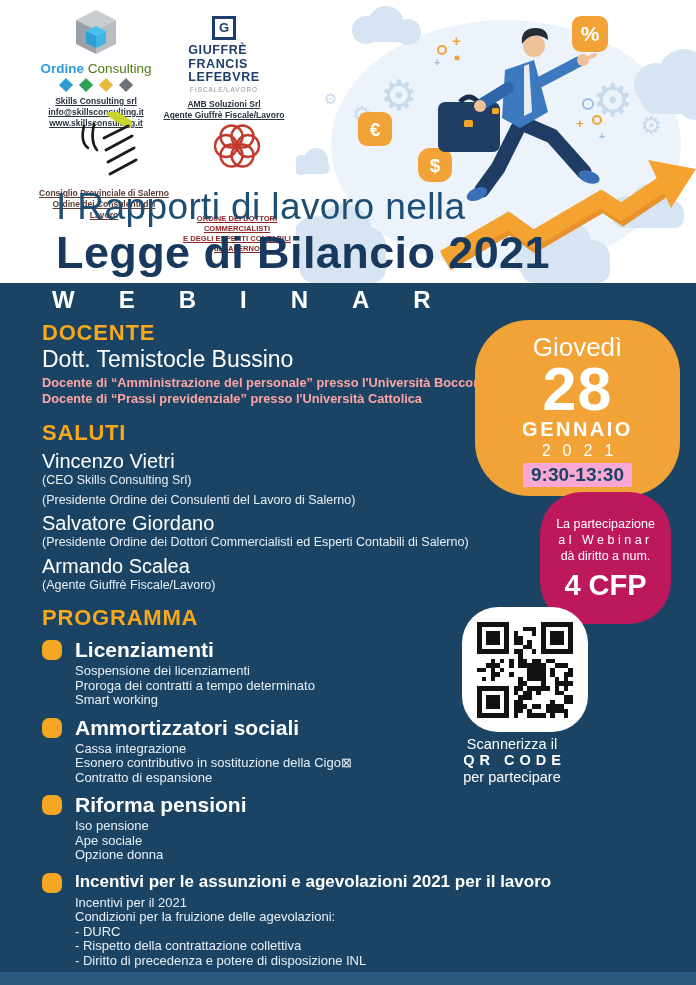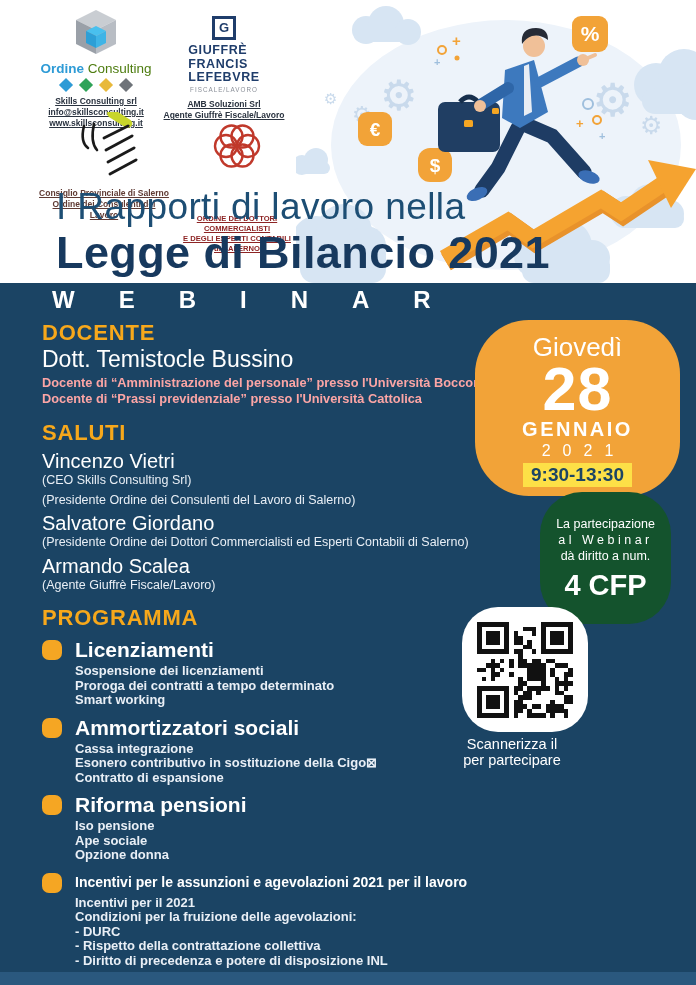--- a/index.html
+++ b/index.html
@@ -43,33 +43,33 @@
   .docente-name{font-size:23px;font-weight:500;line-height:27px;margin-top:1px;color:#fff;}
   .sec-details{font-size:12.8px;line-height:16px;color:#fca5a5;margin-top:2px;white-space:pre-line;font-weight:bold;}
   .saluti{margin-top:13px;}
   .speaker{margin-top:5px;}
   .speaker-name{font-size:20px;font-weight:500;line-height:22px;color:#fff;}
   .speaker-role{font-size:12.5px;line-height:14.5px;color:#E9EFF6;margin-top:1px;}
   .programma{margin-top:13px;}
   .prog-item{position:relative;margin-top:8px;padding-left:33px;}
   .bullet{position:absolute;left:0;top:2px;width:20px;height:20px;border-radius:7px;background:#F5A623;}
   .item-title{font-size:21px;font-weight:800;line-height:23px;color:#fff;}
-  .item-title.small{font-size:14px;line-height:22px;}
-  .item-details{font-size:13px;line-height:14.5px;color:#E9EFF6;margin-top:3px;white-space:pre-line;font-weight:bold;}
+  .item-title.small{font-size:17px;line-height:22px;}
+  .item-details{font-size:13px;line-height:14.5px;color:#E9EFF6;margin-top:3px;white-space:pre-line;}
   .bottom-strip{position:absolute;bottom:0;left:0;width:696px;height:13px;background:#2A587E;z-index:1;}
 
   
   .date-badge{position:absolute;left:468px;top:320px;width:205px;height:176px;border-radius:54px;background:#F2A338;z-index:4;display:flex;flex-direction:column;align-items:center;text-align:center;color:#fff;margin-left:7px;}
   .date-day{font-size:26px;font-weight:500;margin-top:13px;line-height:28px;}
   .date-num{font-size:61px;font-weight:800;line-height:56px;letter-spacing:1px;}
   .date-month{font-size:20px;font-weight:600;letter-spacing:2.5px;line-height:23px;margin-top:1px;}
   .date-year{font-size:16px;font-weight:500;letter-spacing:12px;padding-left:12px;line-height:19px;}
-  .date-time{background:#fde047;color:#1B4464;font-size:19px;font-weight:700;line-height:24px;padding:0 8px;margin-top:3px;}
-
-  .cfp-badge{position:absolute;left:540px;top:492px;width:131px;height:132px;border-radius:42px;background:#14532d;z-index:5;display:flex;flex-direction:column;align-items:center;text-align:center;color:#fff;padding-top:0px;justify-content:center;}
+  .date-time{background:#f9a8d4;color:#1B4464;font-size:19px;font-weight:700;line-height:24px;padding:0 8px;margin-top:3px;}
+
+  .cfp-badge{position:absolute;left:540px;top:492px;width:131px;height:132px;border-radius:42px;background:#be185d;z-index:5;display:flex;flex-direction:column;align-items:center;text-align:center;color:#fff;padding-top:0px;justify-content:center;}
   .cfp-l{font-size:12.5px;line-height:16px;}
   .cfp-l2{letter-spacing:3.5px;}
   .cfp-value{font-size:29px;font-weight:800;line-height:32px;margin-top:5px;}
 
   .qr-card{position:absolute;left:462px;top:607px;width:126px;height:125px;border-radius:36px;background:#fff;z-index:6;display:flex;align-items:center;justify-content:center;}
   .qr-card svg{width:96px;height:96px;}
   .qr-caption{position:absolute;left:427px;top:736px;width:170px;text-align:center;color:#fff;z-index:4;}
   .qr-c1{font-size:14.5px;line-height:16px;}
   .qr-c2{font-size:14.5px;font-weight:800;letter-spacing:5px;line-height:17px;padding-left:5px;}
   .qr-c3{font-size:14.5px;line-height:16px;}
@@ -347,17 +347,18 @@
       <g fill="#111">
         <path d="M0 0h7v7h-7z M14 0h7v7h-7z M0 14h7v7h-7z" fill="#111"></path>
         <path d="M1 1h5v5h-5z M15 1h5v5h-5z M1 15h5v5h-5z" fill="#fff"></path>
         <path d="M2 2h3v3h-3z M16 2h3v3h-3z M2 16h3v3h-3z" fill="#111"></path>
       </g>
     </svg>
   </div>
 
   <div class="qr-caption">
     <div class="qr-c1">Scannerizza il</div>
+    <div class="qr-c2">QR CODE</div>
     <div class="qr-c3">per partecipare</div>
   </div>
 
   <div class="bottom-strip"></div>
 </div>
 
 </body></html>

